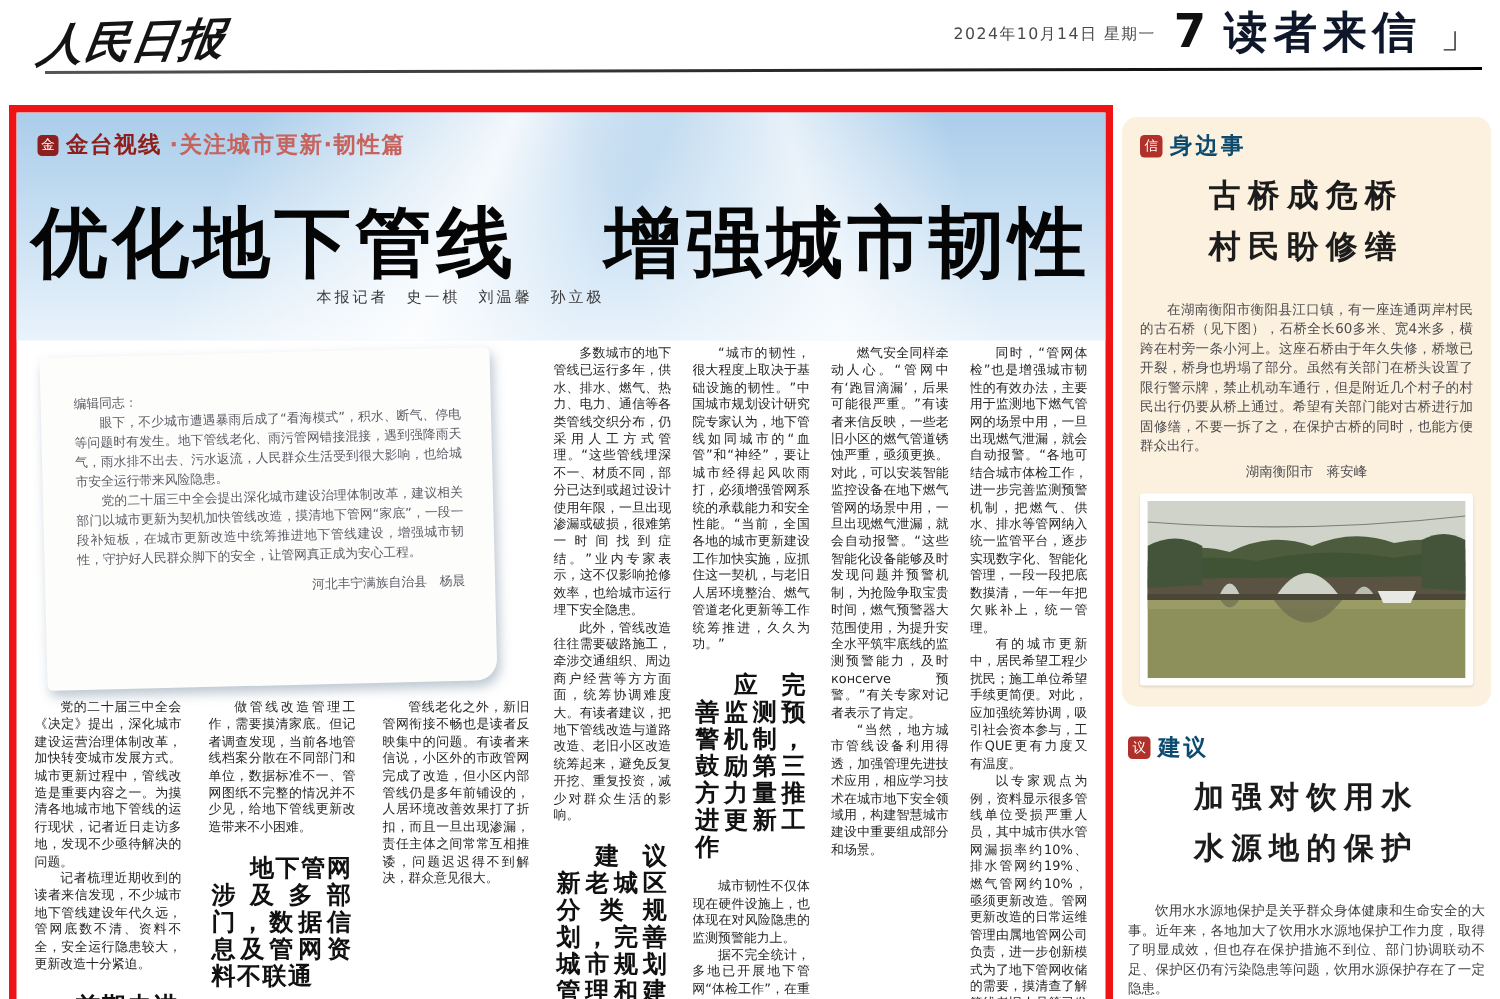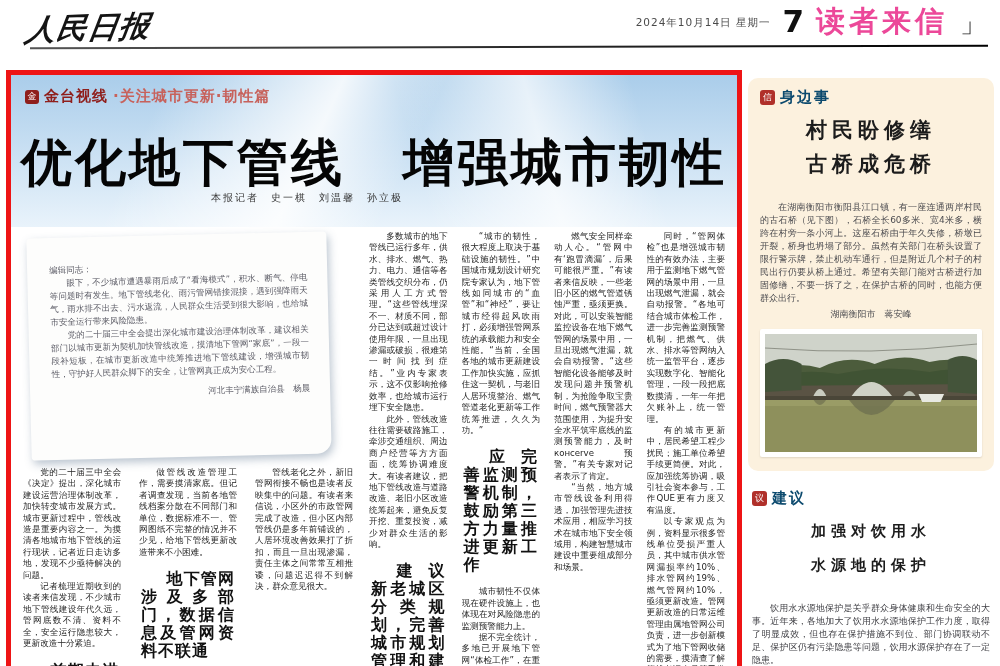--- a/index.html
+++ b/index.html
@@ -9,21 +9,21 @@
   
   .page-header { position:absolute; left:0; top:0; width:1000px; height:50px; }
   .masthead { position:absolute; left:26px; top:8px; font-family:"DejaVu Serif", serif;
     font-style:italic; font-weight:bold; font-size:30px; color:#141414;
     transform:skewX(-10deg) rotate(-2deg); letter-spacing:1px; }
   .header-rule { position:absolute; left:30px; top:46px; width:958px; height:2px;
     background:linear-gradient(90deg,#555 0%,#222 60%,#000 100%); transform:rotate(-0.15deg); }
   .header-right { position:absolute; right:14px; top:4px; display:flex; align-items:flex-end; gap:12px; }
   .date-line { font-size:10.5px; color:#4a4a4a; padding-bottom:8px; letter-spacing:1px; }
   .page-num { font-size:31px; font-weight:900; color:#101010; line-height:34px; }
-  .section-title { font-size:29px; font-weight:900; color:#ec4899; letter-spacing:4px; line-height:34px; }
+  .section-title { font-size:29px; font-weight:900; color:#0f172a; letter-spacing:4px; line-height:34px; }
   .corner-mark { font-size:26px; color:#222; line-height:30px; font-weight:400; }
 
   
   .main-frame { position:absolute; left:6px; top:70px; width:736px; height:640px;
     border:5px solid #ee1415; background:#fff; overflow:hidden; }
   .sky-band { position:relative; width:100%; height:152px;
     background:
       linear-gradient(115deg, rgba(255,255,255,0) 20%, rgba(255,255,255,.85) 42%, rgba(255,255,255,0) 55%),
       linear-gradient(75deg, rgba(255,255,255,0) 55%, rgba(255,255,255,.7) 72%, rgba(255,255,255,0) 86%),
       linear-gradient(180deg,#aacdea 0%, #c6def2 45%, #e9f3fb 100%); }
@@ -73,21 +73,21 @@
     letter-spacing:5px; color:#1c1c1c; text-align:center; line-height:34px; }
   .side-body { margin-top:20px; }
   .side-body p.cp { font-size:9px; line-height:13px; color:#4c4c50; }
   .side-body p.sig { font-size:9px; color:#4c4c50; }
 
   .photo-wrap { margin-top:8px; background:#fff; padding:5px; border-radius:2px;
     box-shadow:0 1px 2px rgba(0,0,0,.12); }
   .photo-wrap svg { display:block; width:100%; height:118px; }
 
   .suggest-section { padding:18px 4px 0 4px; }
-  .suggest-section .side-headline { font-size:15px; }
+  .suggest-section .side-headline { font-size:20px; }
   .suggest-section .side-body p.cp { color:#3f3f44; }
 </style>
 </head>
 <body>
 
 <div class="page-header">
   <div class="masthead">人民日报</div>
   <div class="header-right">
     <span class="date-line">2024年10月14日  星期一</span>
     <span class="page-num">7</span>
@@ -161,22 +161,22 @@
   </div>
 </div>
 
 <div class="sidebar">
 
   <div class="cream-panel">
     <div class="badge-row">
       <span class="badge-icon">信</span>
       <span class="badge-label">身边事</span>
     </div>
+    <div class="side-headline">古桥成危桥</div>
     <div class="side-headline">村民盼修缮</div>
-    <div class="side-headline">古桥成危桥</div>
     <div class="side-body">
         <p class="cp">在湖南衡阳市衡阳县江口镇，有一座连通两岸村民的古石桥（见下图），石桥全长60多米、宽4米多，横跨在村旁一条小河上。这座石桥由于年久失修，桥墩已开裂，桥身也坍塌了部分。虽然有关部门在桥头设置了限行警示牌，禁止机动车通行，但是附近几个村子的村民出行仍要从桥上通过。希望有关部门能对古桥进行加固修缮，不要一拆了之，在保护古桥的同时，也能方便群众出行。</p>
         <p class="sig">湖南衡阳市　蒋安峰</p>
       </div>
 
     <div class="photo-wrap">
       <svg viewBox="0 0 232 118" preserveAspectRatio="none">
         <rect x="0" y="0" width="232" height="118" fill="#d8dad1"></rect>
         <rect x="0" y="0" width="232" height="46" fill="#cfd3ca"></rect>
         <path d="M0,40 Q30,26 60,34 Q90,20 120,30 Q150,18 180,28 Q210,22 232,32 L232,62 L0,62 Z" fill="#4c5c3c"></path>

